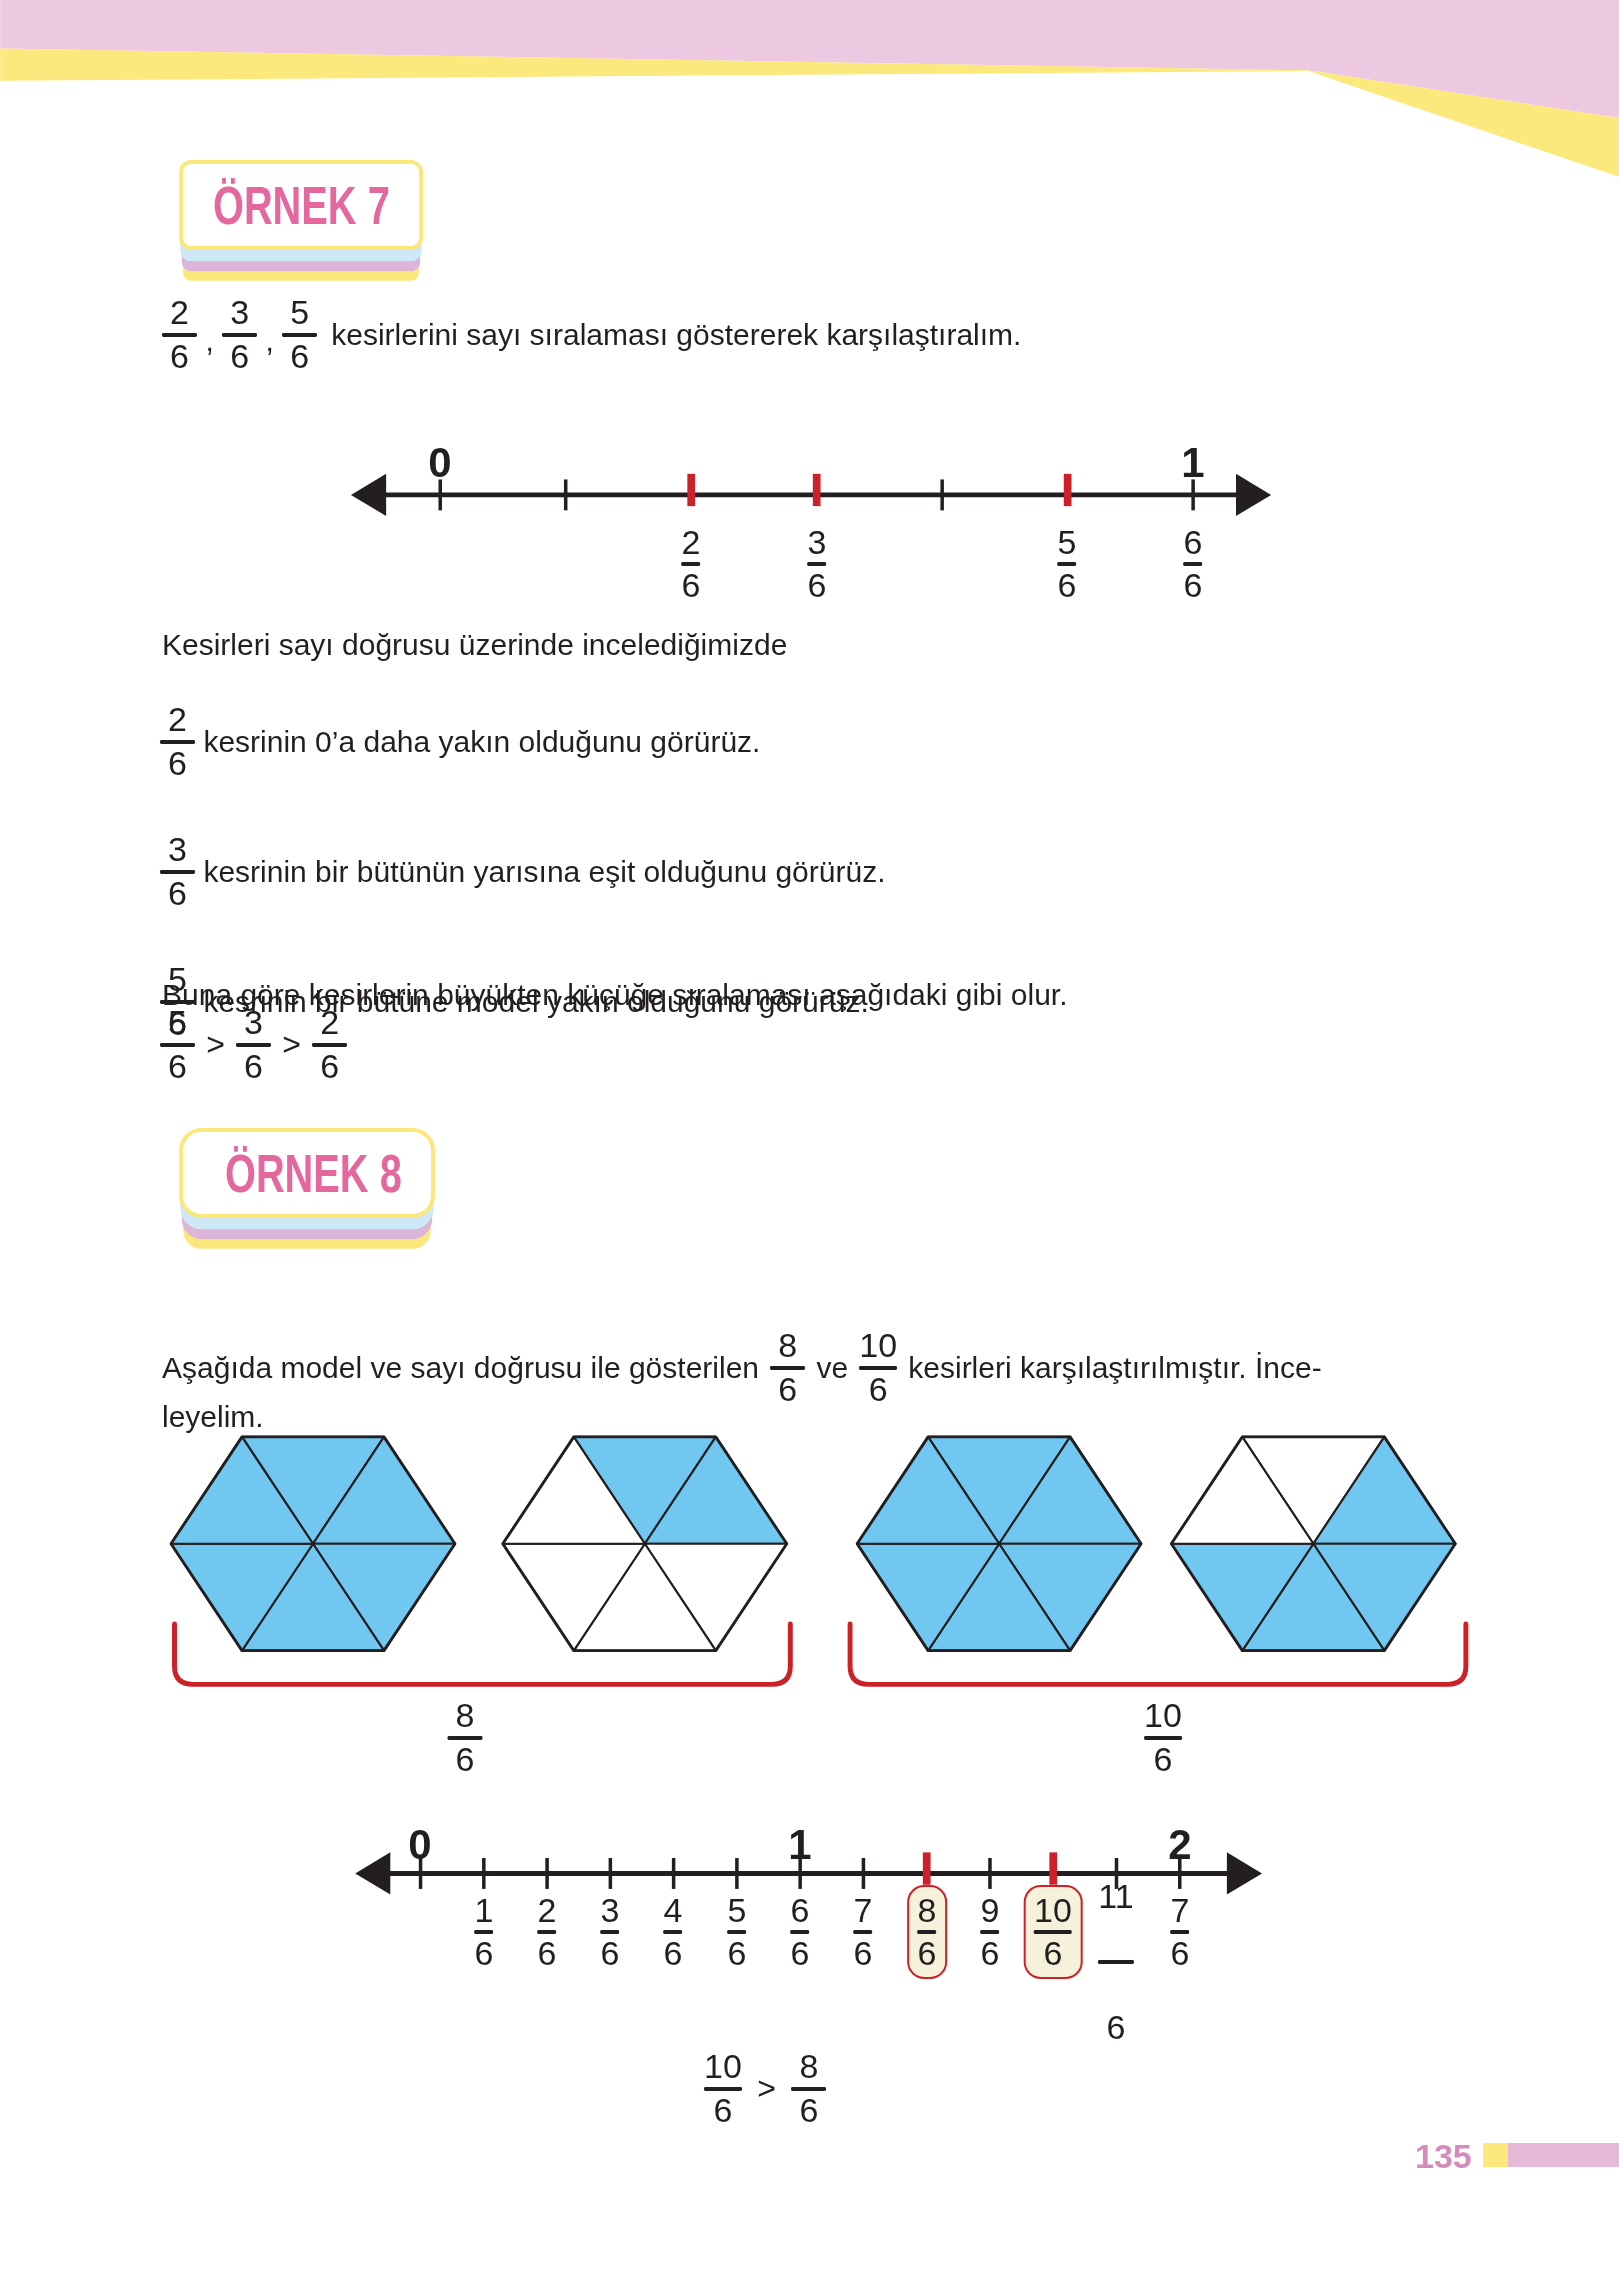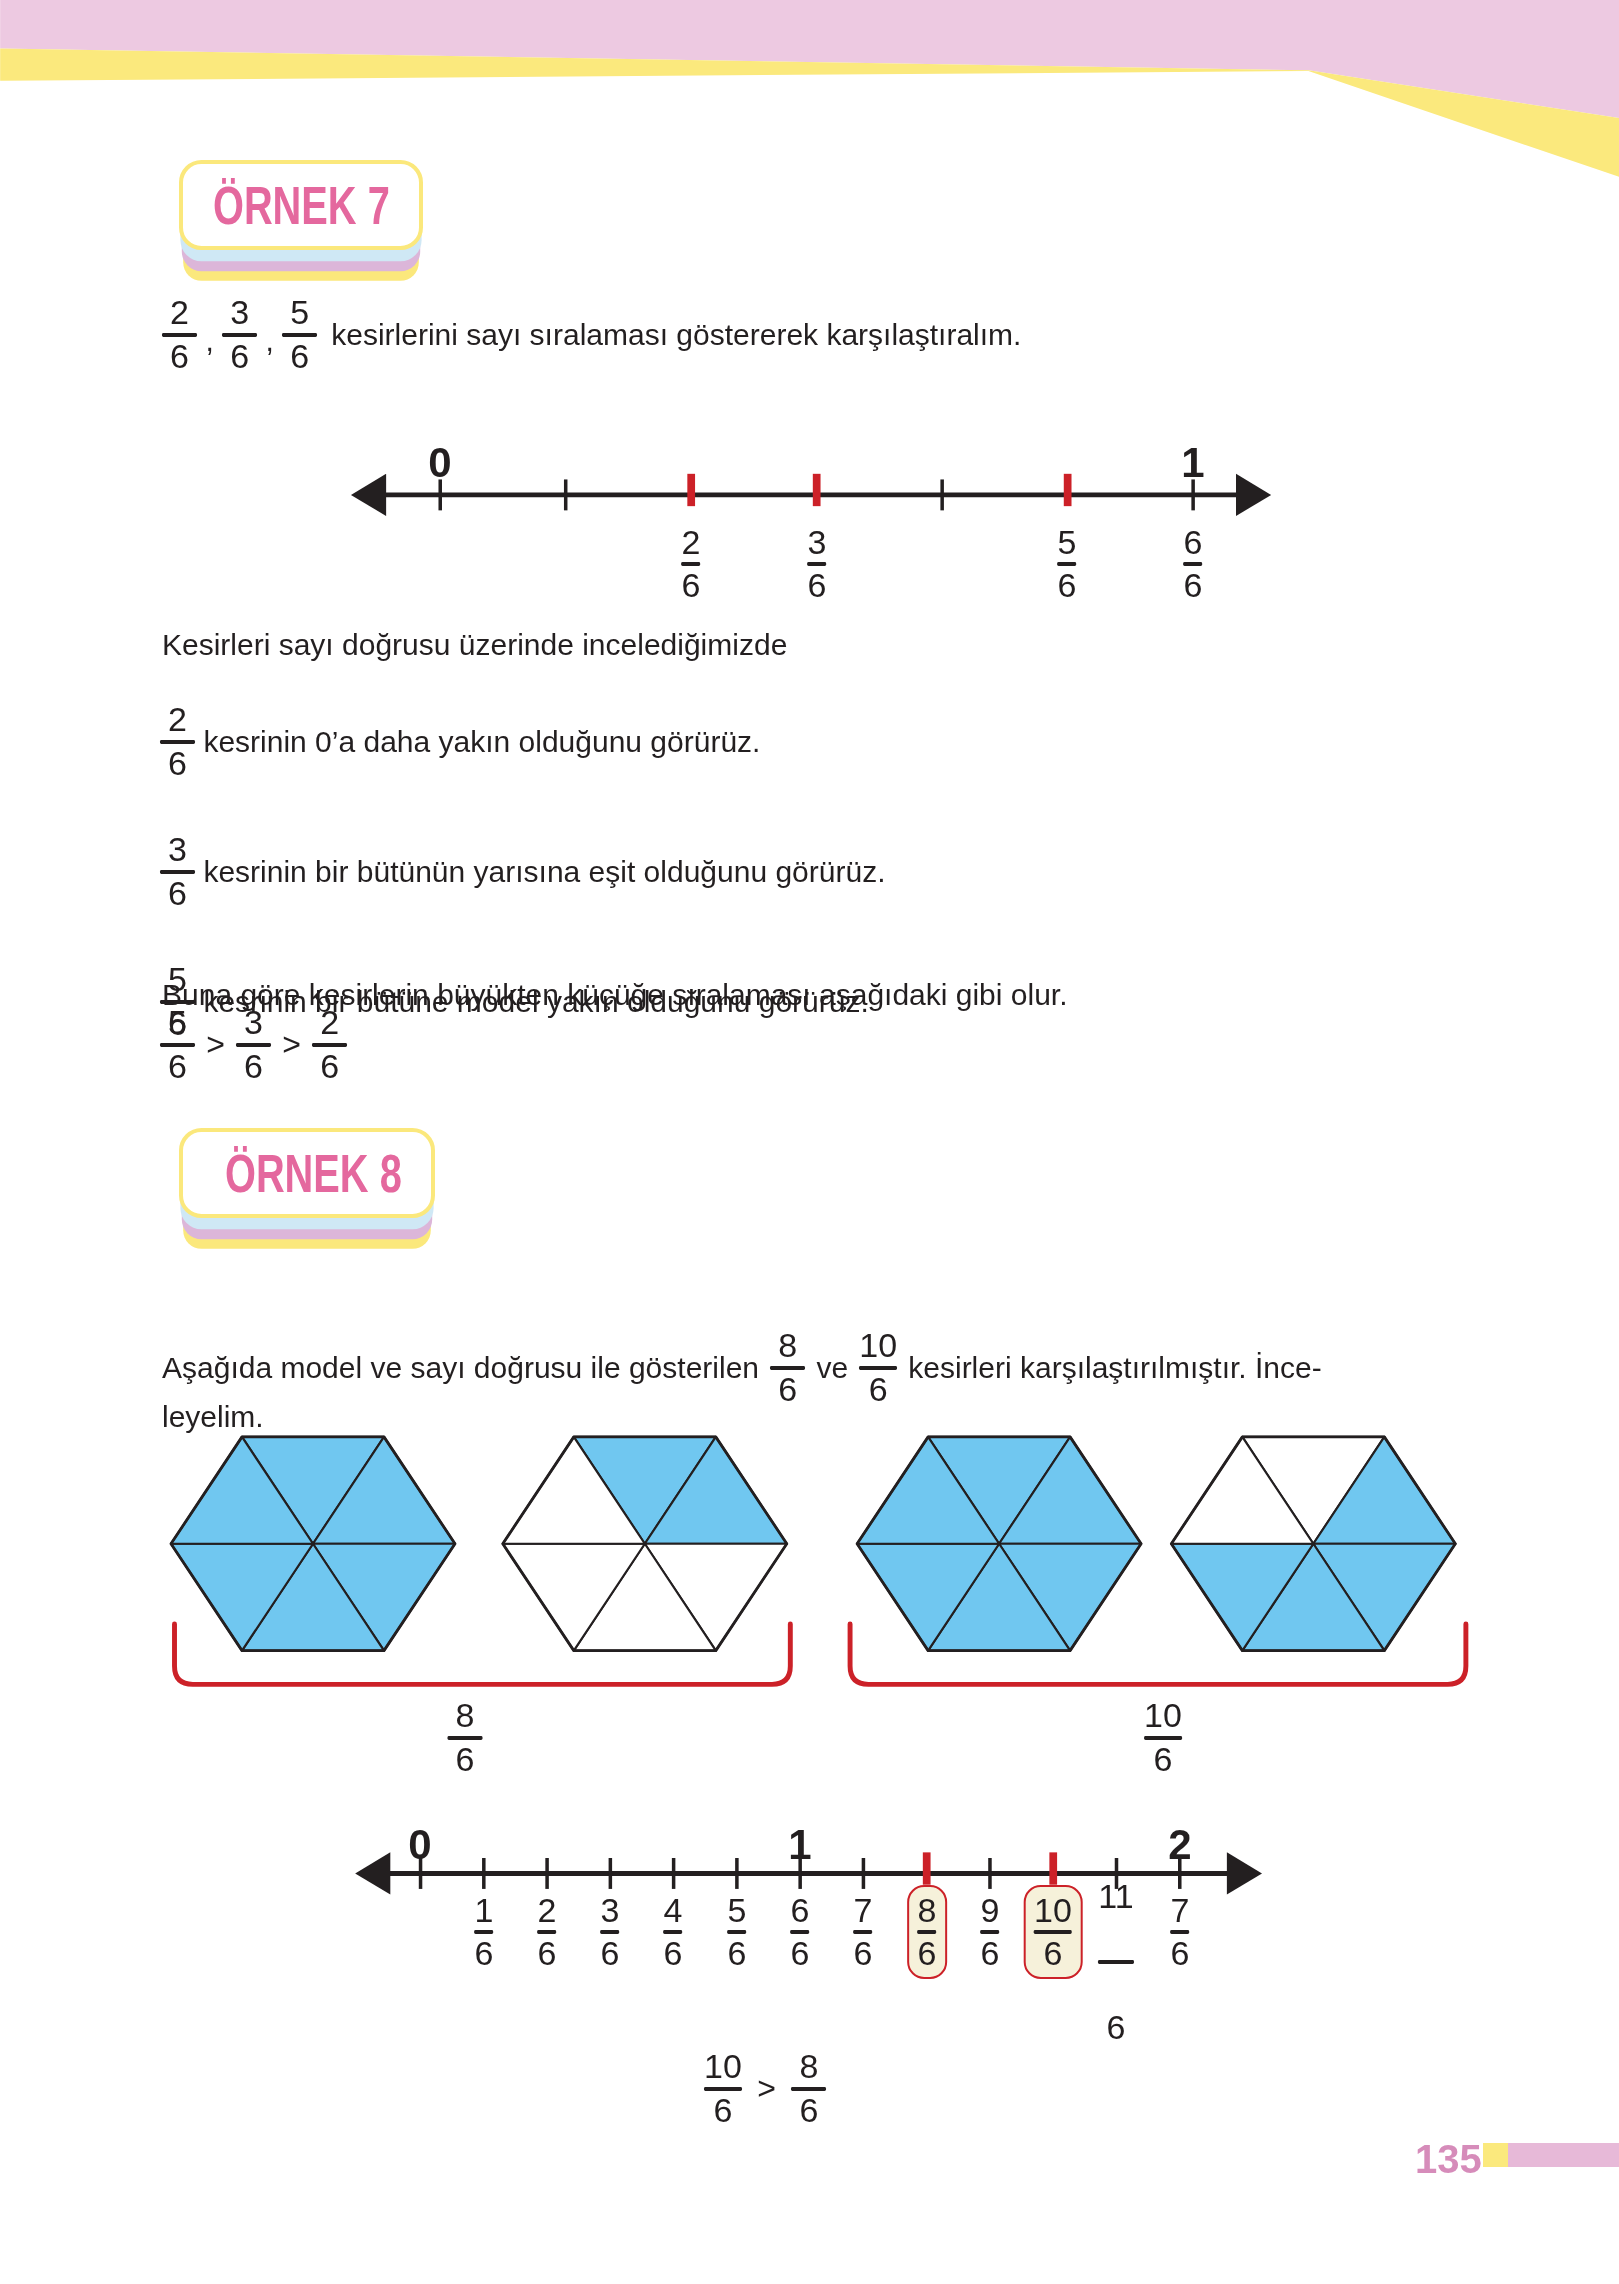--- a/index.html
+++ b/index.html
@@ -23,21 +23,21 @@
   .comma{align-self:flex-end;padding-bottom:17px;}
   .op{font-size:32px;padding:0 2.8px;}
 
   .nl-top{position:absolute;transform:translateX(-50%);font-size:42px;font-weight:bold;}
   .nl-frac{position:absolute;transform:translateX(-50%);display:flex;flex-direction:column;align-items:center;
            font-size:34px;line-height:1.02;padding:5.6px 8.4px;border:2.8px solid transparent;border-radius:17px;}
   .nl-frac .bar{align-self:stretch;height:3.5px;background:#231f20;margin:2.8px 0;border-radius:1.4px;}
   .nl-frac.hl{background:#f6f1da;border-color:#cc2128;}
   .bracket-label{position:absolute;transform:translateX(-50%);}
 
-  .footer-num{position:absolute;font-size:40px;font-weight:bold;color:#d68cba;}
+  .footer-num{position:absolute;font-size:34px;font-weight:bold;color:#d68cba;}
   .footer-sq{position:absolute;}
 </style>
 </head>
 <body>
 
 <div class="page">
 
   <svg class="layer" width="1620" height="2284" viewBox="0 0 2304 3249">
     <polygon fill="#edc9e1" points="0,0 2304,0 2304,168 1861,100 0,69"></polygon>
     <polygon fill="#fbe97d" points="0,69 1861,100 2304,168 2304,252 1861,101 0,115"></polygon>
@@ -95,21 +95,21 @@
       <polygon points="1868,2196 1767,2044 1969,2044" fill="#ffffff" stroke="#231f20" stroke-width="3" stroke-linejoin="round"></polygon>
       <polygon points="1868,2196 1969,2044 2070,2196" fill="#70c7f0" stroke="#231f20" stroke-width="3" stroke-linejoin="round"></polygon>
       <polygon points="1868,2196 2070,2196 1969,2348" fill="#70c7f0" stroke="#231f20" stroke-width="3" stroke-linejoin="round"></polygon>
       <polygon points="1868,2196 1969,2348 1767,2348" fill="#70c7f0" stroke="#231f20" stroke-width="3" stroke-linejoin="round"></polygon>
       <polygon points="1868,2196 1767,2348 1666,2196" fill="#70c7f0" stroke="#231f20" stroke-width="3" stroke-linejoin="round"></polygon>
       <polygon points="1868,2196 1666,2196 1767,2044" fill="#ffffff" stroke="#231f20" stroke-width="3" stroke-linejoin="round"></polygon>
       <polygon points="1666,2196 1767,2044 1969,2044 2070,2196 1969,2348 1767,2348" fill="none" stroke="#231f20" stroke-width="4" stroke-linejoin="round"></polygon>
       <path d="M 1209 2310 L 1209 2370 Q 1209 2396 1235 2396 L 2059 2396 Q 2085 2396 2085 2370 L 2085 2310" fill="none" stroke="#cc2128" stroke-width="7" stroke-linecap="round"></path>
     </svg>
 
-  <div class="badge" style="left:179px;top:160px;">
+  <div class="badge" style="left:179px;top:160px;border-radius:12px;">
     <span class="t">ÖRNEK 7</span>
   </div>
 
   <div class="row" style="left:162px;top:295px;">
     <span class="frac">
       <span>2</span>
       <span class="bar"></span>
       <span>6</span>
     </span>
     <span class="comma">,</span>

